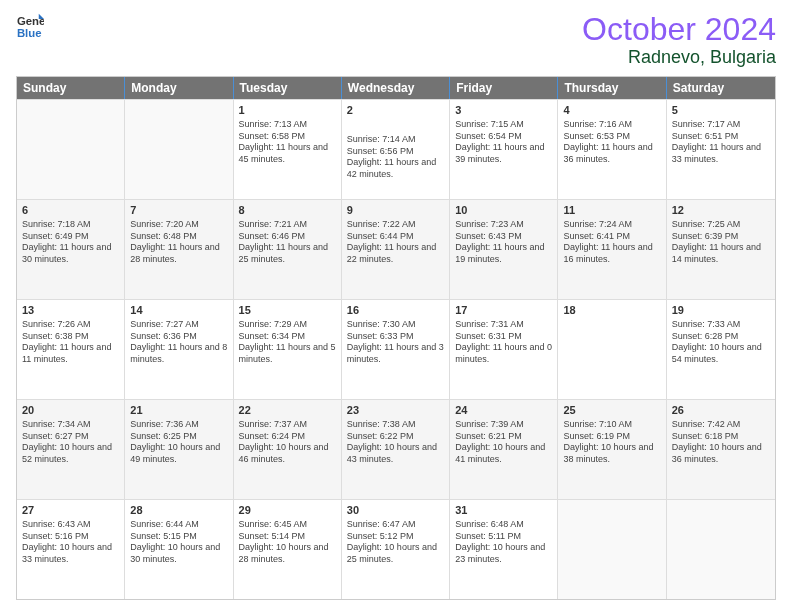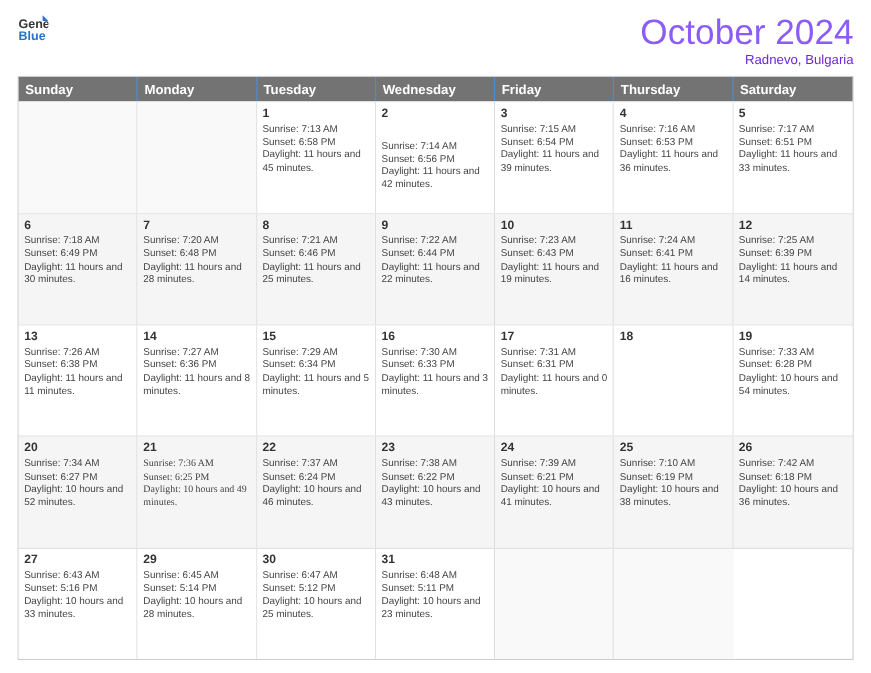--- a/index.html
+++ b/index.html
@@ -35,22 +35,22 @@
     .title-block {
       text-align: right;
     }
     .month-title {
       font-size: 32px;
       font-weight: 300;
       color: #8b5cf6;
       line-height: 1.1;
     }
     .location {
-      font-size: 12px;
-      color: #6d28d9;
+      font-size: 18px;
+      color: #14532d;
     }
     .calendar {
       flex: 1;
       display: flex;
       flex-direction: column;
       border: 1px solid #ccc;
     }
     .cal-header-row {
       display: grid;
       grid-template-columns: repeat(7, 1fr);
@@ -252,21 +252,21 @@
         </div>
         <div class="cal-row">
           <div class="cal-cell alt-row">
             <span class="day-num">20</span>
             <div class="day-info" style="white-space: pre-line;">Sunrise: 7:34 AM
 Sunset: 6:27 PM
 Daylight: 10 hours and 52 minutes.</div>
           </div>
           <div class="cal-cell alt-row">
             <span class="day-num">21</span>
-            <div class="day-info" style="white-space: pre-line; font-family: Liberation Serif, serif;">Sunrise: 7:36 AM
+            <div class="day-info" style="white-space: pre-line;">Sunrise: 7:36 AM
 Sunset: 6:25 PM
 Daylight: 10 hours and 49 minutes.</div>
           </div>
           <div class="cal-cell alt-row">
             <span class="day-num">22</span>
             <div class="day-info" style="white-space: pre-line;">Sunrise: 7:37 AM
 Sunset: 6:24 PM
 Daylight: 10 hours and 46 minutes.</div>
           </div>
           <div class="cal-cell alt-row">
@@ -293,20 +293,26 @@
 Sunset: 6:18 PM
 Daylight: 10 hours and 36 minutes.</div>
           </div>
         </div>
         <div class="cal-row">
           <div class="cal-cell">
             <span class="day-num">27</span>
             <div class="day-info" style="white-space: pre-line;">Sunrise: 6:43 AM
 Sunset: 5:16 PM
 Daylight: 10 hours and 33 minutes.</div>
+          </div>
+          <div class="cal-cell">
+            <span class="day-num">28</span>
+            <div class="day-info" style="white-space: pre-line;">Sunrise: 6:44 AM
+Sunset: 5:15 PM
+Daylight: 10 hours and 30 minutes.</div>
           </div>
           <div class="cal-cell">
             <span class="day-num">29</span>
             <div class="day-info" style="white-space: pre-line;">Sunrise: 6:45 AM
 Sunset: 5:14 PM
 Daylight: 10 hours and 28 minutes.</div>
           </div>
           <div class="cal-cell">
             <span class="day-num">30</span>
             <div class="day-info" style="white-space: pre-line;">Sunrise: 6:47 AM

